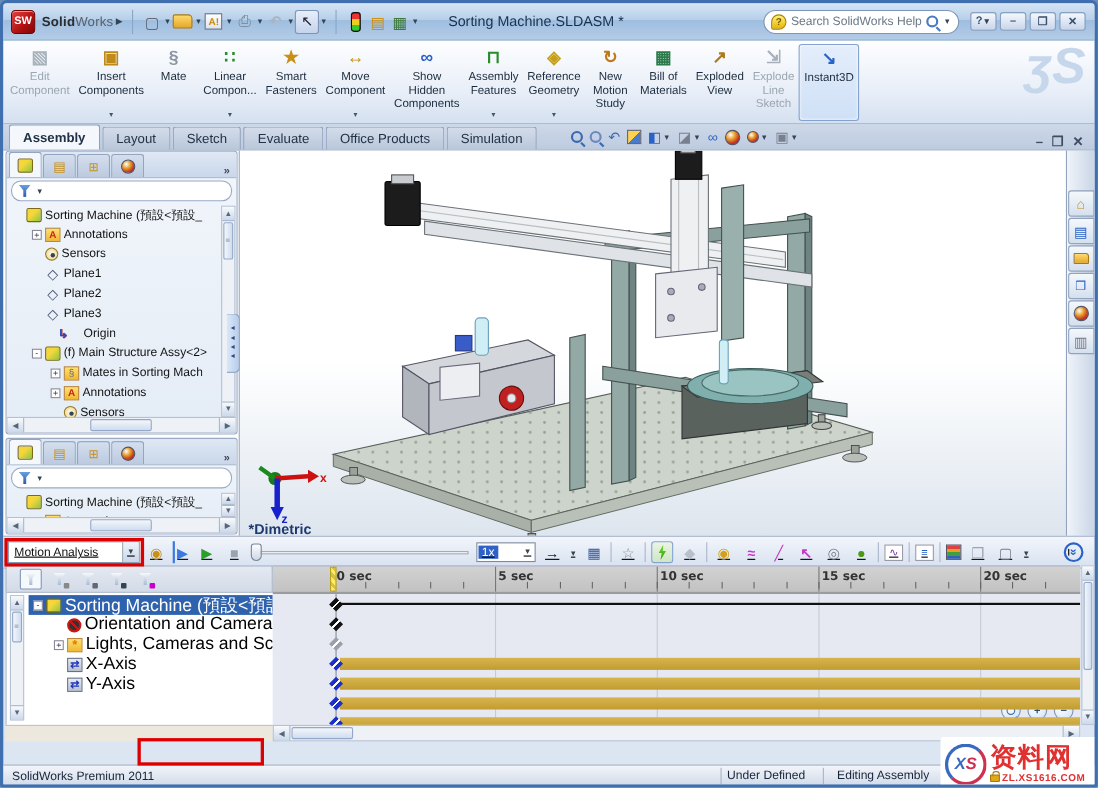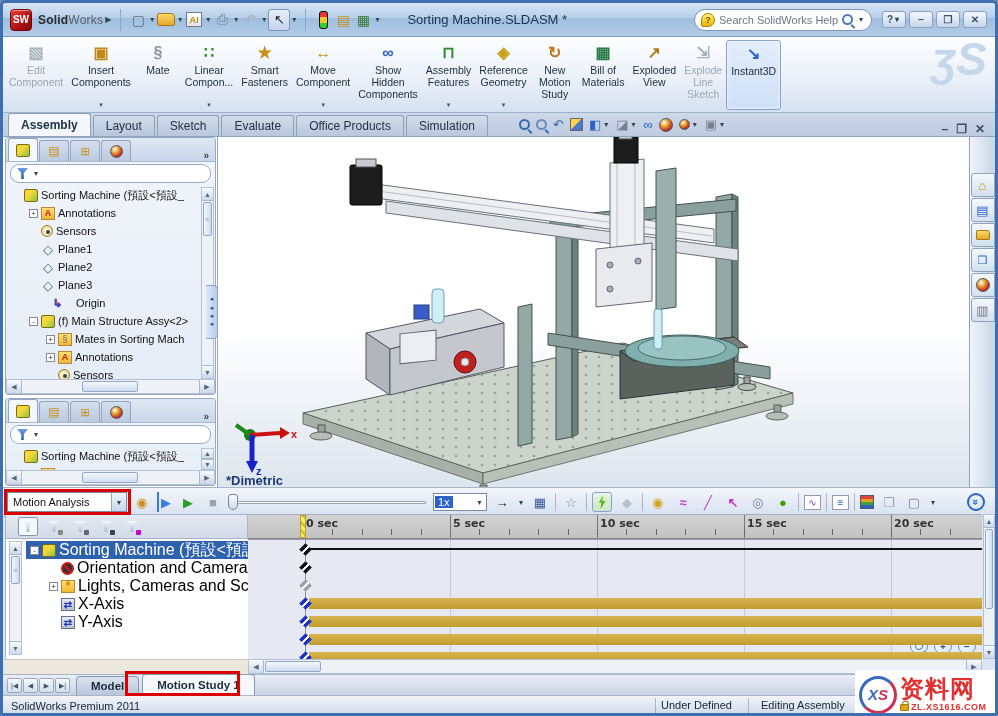--- a/index.html
+++ b/index.html
@@ -129,21 +129,21 @@
      align-items:center;justify-content:center;color:#2a4a80;font-size:7px;line-height:1.2;}
   
   .taskpane{position:absolute;right:0;top:0;width:26px;bottom:0;background:linear-gradient(90deg,#f0f4fa,#c9d5e6);
      border-left:1px solid #93a3bd;display:flex;flex-direction:column;align-items:center;padding-top:36px;gap:1px;}
   .tp-btn{width:24px;height:24px;border:1px solid #93a3bd;border-radius:3px 0 0 3px;background:linear-gradient(#f4f8fc,#d4e0ee);
      display:flex;align-items:center;justify-content:center;font-size:13px;}
   .tp-home{color:#c89018;} .tp-lib{color:#2a62c8;} .tp-folder{width:14px;height:10px;background:linear-gradient(#ffd96a,#e3a82c);border:1px solid #a87818;border-radius:1px 3px 1px 1px;}
   .tp-view{color:#2a62c8;font-size:11px;} .tp-props{color:#778;}
   
   .motionbar{position:absolute;left:0;top:484px;right:0;height:30px;background:linear-gradient(#f3f6fb,#d7e1f0);
-     border-top:1px solid #a8b4c8;border-bottom:1px solid #a8b4c8;display:flex;align-items:center;padding-left:4px;gap:5px;}
+     border-top:1px solid #a8b4c8;border-bottom:1px solid #a8b4c8;display:flex;align-items:center;padding-left:4px;gap:5px;text-decoration:underline;}
   .combo{width:120px;height:20px;background:#fff;border:1px solid #7a8aa0;display:flex;align-items:center;font-size:11px;color:#111;padding-left:5px;}
   .combo .cdd{margin-left:auto;width:15px;height:100%;background:linear-gradient(#f0f4fa,#c8d6ea);border-left:1px solid #9aa;
      display:flex;align-items:center;justify-content:center;font-size:7px;color:#345;}
   .mbtn{width:20px;height:20px;display:flex;align-items:center;justify-content:center;font-size:13px;flex:none;}
   .msep{width:1px;height:18px;background:#aab6ca;flex:none;}
   .slider{width:200px;height:16px;position:relative;flex:none;}
   .slider .groove{position:absolute;left:8px;right:2px;top:7px;height:3px;background:#fff;border:1px solid #99a4b4;}
   .slider .sl-thumb{position:absolute;left:0;top:0;width:10px;height:16px;background:linear-gradient(#fdfdfd,#cfd8e6);
      border:1px solid #78889e;border-radius:3px 3px 5px 5px;}
   .speed{width:54px;height:18px;background:#fff;border:1px solid #7a8aa0;display:flex;align-items:center;font-size:11px;}
@@ -846,34 +846,20 @@
     <div class="sbtn" style="position:absolute;bottom:0;left:0;right:0;border-top:1px solid #a8b8d0;border-bottom:none;">▼</div>
   </div>
 
   <div class="mo-hscroll-left"></div>
   <div class="hscroll mo-hscroll" style="position:absolute;">
     <div class="hbtn">◀</div>
     <div class="hthumb"></div>
     <div class="hbtn" style="margin-left:auto;border-left:1px solid #a8b8d0;border-right:none;">▶</div>
   </div>
 
-  <div class="tabbar">
-    <div class="navgrp">
-      <div class="nbtn">|◀</div>
-      <div class="nbtn">◀</div>
-      <div class="nbtn">▶</div>
-      <div class="nbtn">▶|</div>
-    </div>
-    <div class="btab">
-        <span>Model</span>
-      </div>
-    <div class="btab active">
-        <span>Motion Study 1</span>
-      </div>
-  </div>
 
   <div class="statusbar">
     <span class="st-left">SolidWorks Premium 2011</span>
     <span class="st-item" style="left:658px;">Under Defined</span>
     <span class="st-sep" style="left:745px;"></span>
     <span class="st-item" style="left:758px;text-align:center;">Editing Assembly</span>
     <span class="st-sep" style="left:652px;"></span>
   </div>
 
   <div class="watermark">

